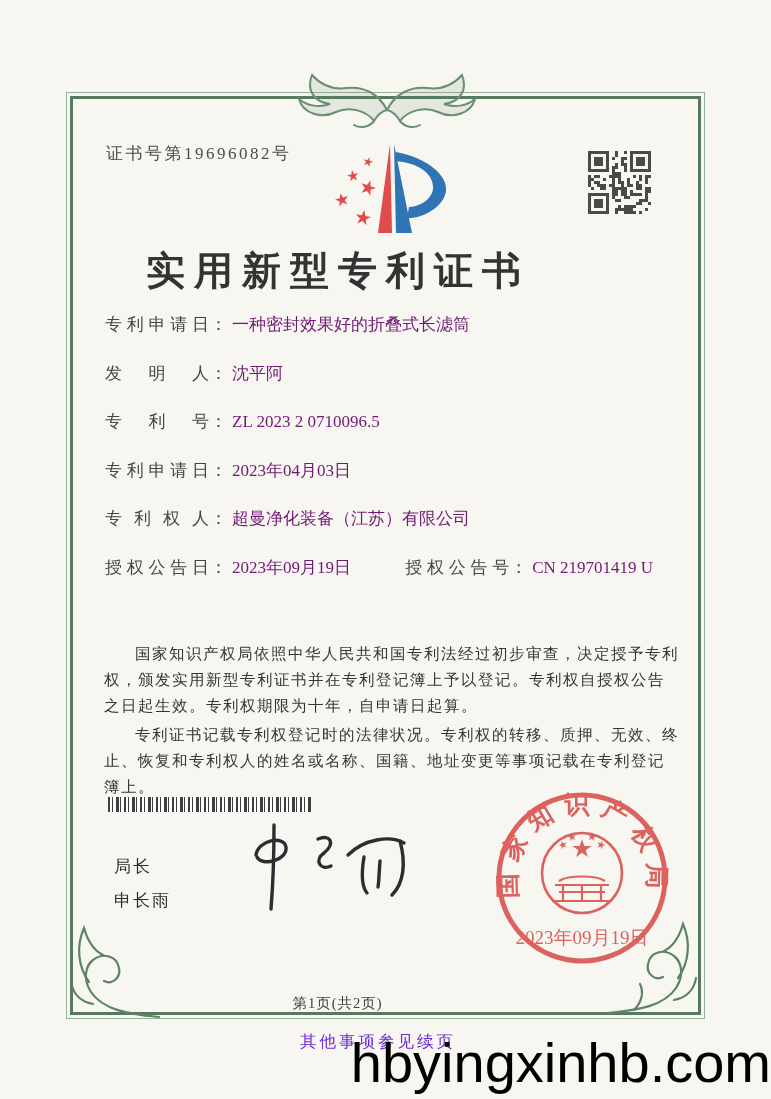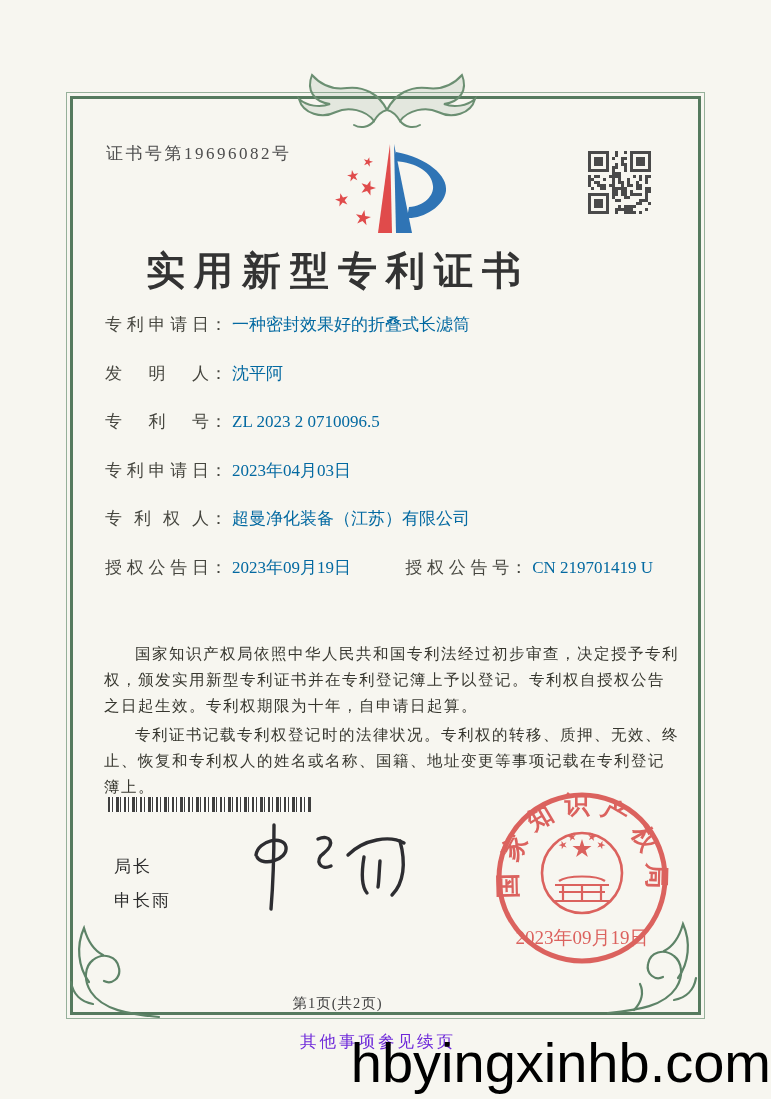--- a/index.html
+++ b/index.html
@@ -23,21 +23,21 @@
   .title{position:absolute;left:0;top:244px;width:676px;text-align:center;
          font-size:39px;font-weight:bold;letter-spacing:9px;color:#333;}
 
   
   .fields{position:absolute;left:105px;top:314px;width:580px;font-size:17px;color:#3c3c3c;}
   .field-row{margin-bottom:27.5px;line-height:21px;white-space:nowrap;}
   .field{display:inline-block;}
   .f-label{display:inline-block;width:104px;text-align:justify;text-align-last:justify;
            vertical-align:bottom;color:#46463f;}
   .f-colon{padding:0 5px 0 1px;color:#46463f;}
-  .f-value{color:#0369a1;}
+  .f-value{color:#701a75;}
   .field-row.double .field+.field{margin-left:50px;}
 
   
   .body-text{position:absolute;left:104px;top:641px;width:575px;
              font-size:15.5px;line-height:26px;color:#37372f;}
   .body-text p{margin:0 0 3px 0;text-indent:2em;letter-spacing:1.5px;}
 
   
   .barcode{position:absolute;left:108px;top:797px;width:203px;height:15px;
     background:repeating-linear-gradient(90deg,

